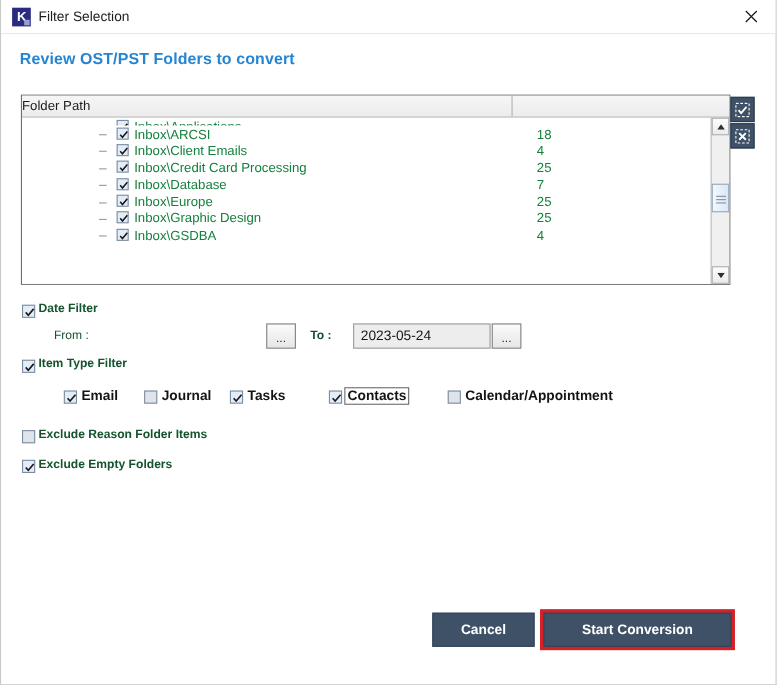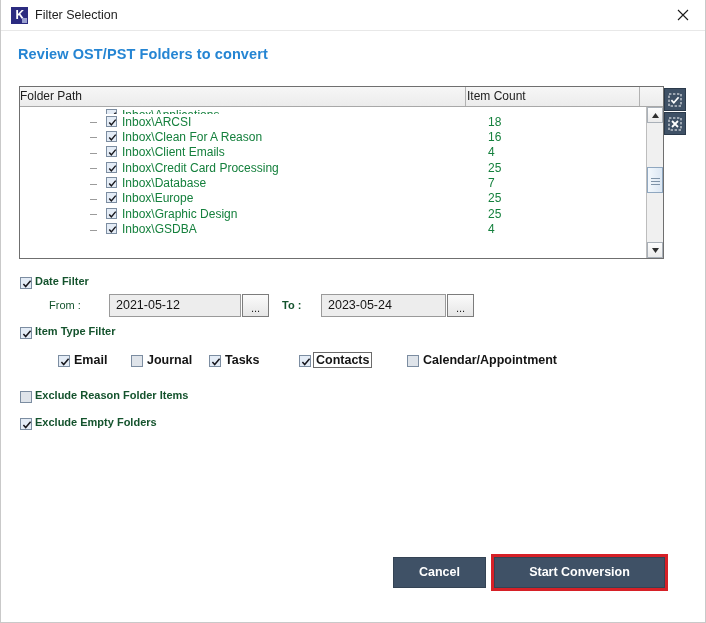--- a/index.html
+++ b/index.html
@@ -328,21 +328,20 @@
         </svg>
     </div>
   </div>
 
   <div id="heading">Review OST/PST Folders to convert</div>
 
   <div id="list-panel">
 
     <div id="list-header">
       <div class="col-head" id="col-folder">Folder Path</div>
-      <div class="col-head" id="col-count">Item Count</div>
       <div class="col-head" id="col-spacer"></div>
     </div>
 
     <div id="list-body">
         <div class="row clipped">
           <div class="row-check">
             <svg width="9" height="9" viewBox="0 0 10 10">
               <path d="M1.4 5 L3.7 7.6 L8.6 1.8" stroke="#18181e" stroke-width="1.6" fill="none"></path>
             </svg>
           </div>
@@ -350,30 +349,20 @@
         </div>
         <div class="row">
           <div class="tree-dash"></div>
           <div class="row-check">
             <svg width="9" height="9" viewBox="0 0 10 10">
               <path d="M1.4 5 L3.7 7.6 L8.6 1.8" stroke="#18181e" stroke-width="1.6" fill="none"></path>
             </svg>
           </div>
           <div class="row-label">Inbox\ARCSI</div>
           <div class="row-count">18</div>
-        </div>
-        <div class="row">
-          <div class="tree-dash"></div>
-          <div class="row-check">
-            <svg width="9" height="9" viewBox="0 0 10 10">
-              <path d="M1.4 5 L3.7 7.6 L8.6 1.8" stroke="#18181e" stroke-width="1.6" fill="none"></path>
-            </svg>
-          </div>
-          <div class="row-label">Inbox\Clean For A Reason</div>
-          <div class="row-count">16</div>
         </div>
         <div class="row">
           <div class="tree-dash"></div>
           <div class="row-check">
             <svg width="9" height="9" viewBox="0 0 10 10">
               <path d="M1.4 5 L3.7 7.6 L8.6 1.8" stroke="#18181e" stroke-width="1.6" fill="none"></path>
             </svg>
           </div>
           <div class="row-label">Inbox\Client Emails</div>
           <div class="row-count">4</div>
@@ -465,21 +454,20 @@
   </div>
 
   <div class="filter-check" id="cb-date">
     <svg width="10" height="10" viewBox="0 0 10 10">
         <path d="M1.4 5 L3.7 7.6 L8.6 1.8" stroke="#18181e" stroke-width="1.5" fill="none"></path>
       </svg>
   </div>
   <div class="filter-label" id="lb-date">Date Filter</div>
 
   <div class="filter-label" id="lb-from">From :</div>
-  <div class="date-field" id="date-from">2021-05-12</div>
   <div class="dots-btn" id="dots-from">...</div>
 
   <div class="filter-label" id="lb-to">To :</div>
   <div class="date-field" id="date-to">2023-05-24</div>
   <div class="dots-btn" id="dots-to">...</div>
 
   <div class="filter-check" id="cb-itemtype">
     <svg width="10" height="10" viewBox="0 0 10 10">
         <path d="M1.4 5 L3.7 7.6 L8.6 1.8" stroke="#18181e" stroke-width="1.5" fill="none"></path>
       </svg>

